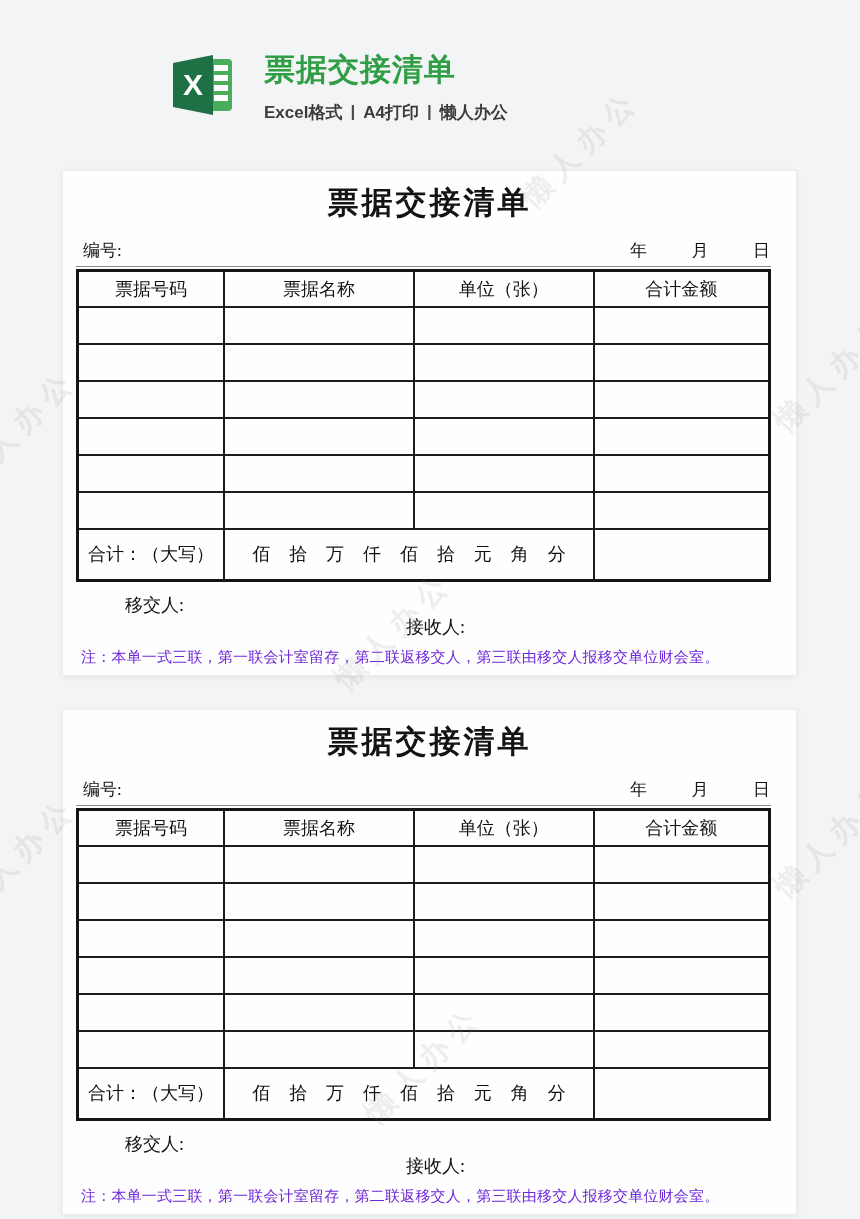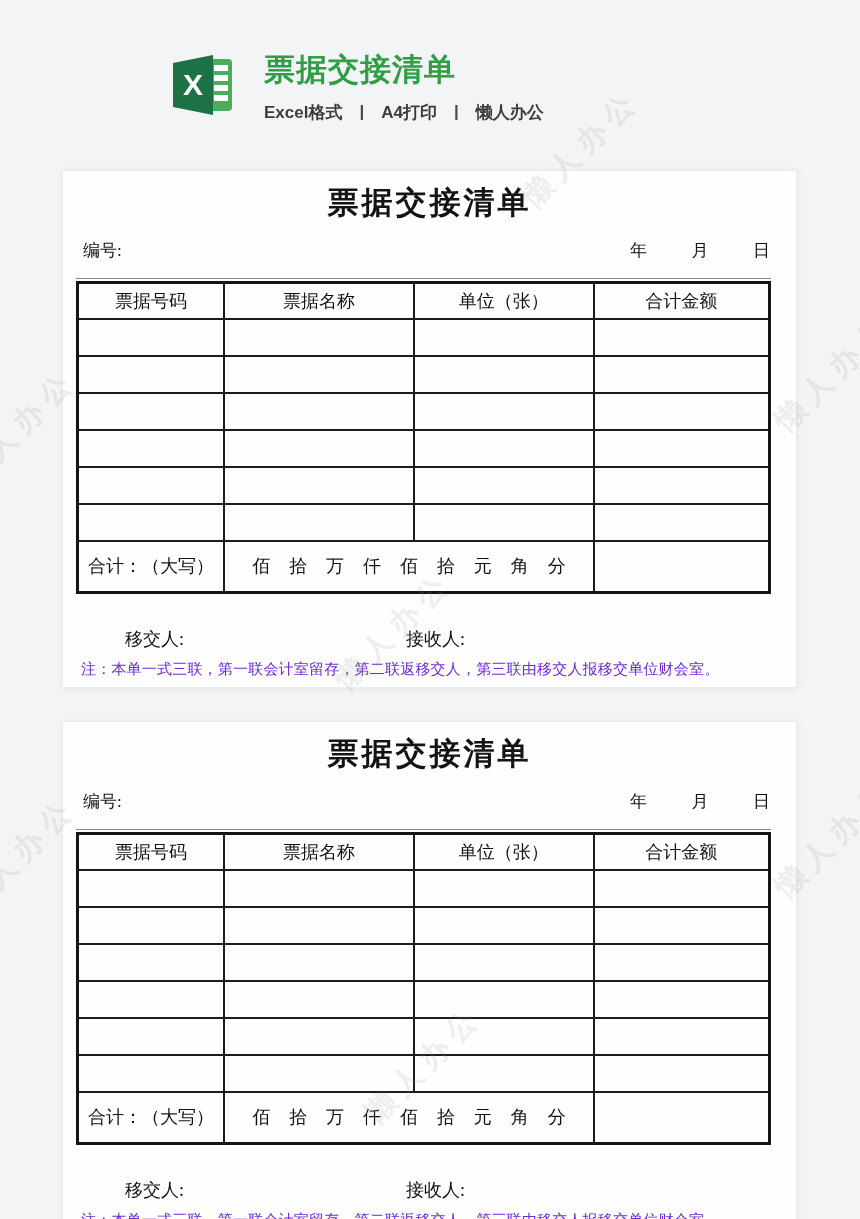--- a/index.html
+++ b/index.html
@@ -10,61 +10,60 @@
   }
   .page { position:relative; width:860px; height:1219px; overflow:hidden; background:#f3f4f6; }
 
   
   .site-header { position:absolute; top:52px; left:168px; display:flex; align-items:flex-start; gap:28px; }
   .excel-icon { width:68px; height:66px; flex:0 0 auto; }
   .header-text h1 {
     font-size:31px; font-weight:bold; letter-spacing:1px;
     line-height:1.15;
   }
-  .subtitle { margin-top:13px; display:flex; align-items:center; gap:17px;
+  .subtitle { margin-top:13px; display:flex; align-items:center; gap:8px;
     font-size:17px; font-weight:bold; color:#3c3c3c; }
   .subtitle .pipe { color:#4a4a4a; font-weight:bold; }
 
   
   .cards-holder { position:absolute; top:170px; left:62px; width:735px; }
   .card {
     width:735px; background:#fefefe; margin-bottom:33px;
     border:1px solid #ececec;
     box-shadow:0 1px 6px rgba(0,0,0,0.07);
     color:#111;
   }
   .form-title {
     text-align:center; padding-top:11px;
     font-size:31px; font-weight:bold; letter-spacing:3px; color:#141414;
     font-family:"Liberation Sans","DejaVu Sans",sans-serif;
   }
   .meta-row {
     margin:15px 27px 0 13px; width:695px;
     display:flex; justify-content:space-between; align-items:flex-end;
     font-family:"Liberation Serif","DejaVu Serif",serif;
-    font-size:17px; border-bottom:1px solid #8a8a8a; padding-bottom:16px;
+    font-size:17px; border-bottom:1px solid #8a8a8a; padding-bottom:4px;
   }
   .meta-row .serial { margin-left:7px; }
   .meta-row .dates { width:140px; display:flex; justify-content:space-between; margin-right:1px; }
 
   table.form-table {
     margin:2px 0 0 13px; width:695px; table-layout:fixed;
     border-collapse:collapse; font-family:Liberation Serif, serif;
     border:3px solid #151515;
   }
   .form-table th, .form-table td { border:2px solid #1c1c1c; text-align:center; vertical-align:middle; }
   .form-table thead th { height:36px; font-weight:normal; font-size:18px; }
   .form-table tbody td { height:37px; }
   .form-table tfoot td { height:52px; font-size:18px; }
   .units-wrap { display:flex; justify-content:space-between; padding:0 27px; font-size:18px; }
 
   .sign-row {
     margin-top:11px; font-size:18px; display:flex;
     font-family:"Liberation Serif","DejaVu Serif",serif;
-    align-items:flex-end;
   }
   .sign-row .sign-handover { margin-left:62px; }
   .sign-row .sign-receiver { margin-left:222px;margin-top:22px; }
   .note {
     margin:9px 14px 8px 18px; font-size:15px; color:#6d28d9;
     font-family:"Liberation Serif","DejaVu Serif",serif; letter-spacing:0.2px;
   }
 
   
   .watermark-layer { position:absolute; inset:0; pointer-events:none; z-index:5; }

